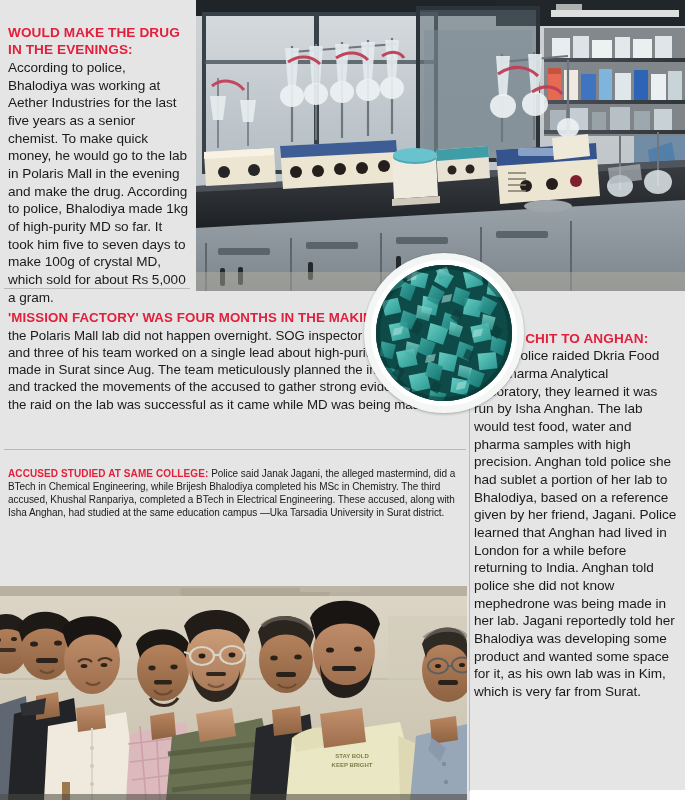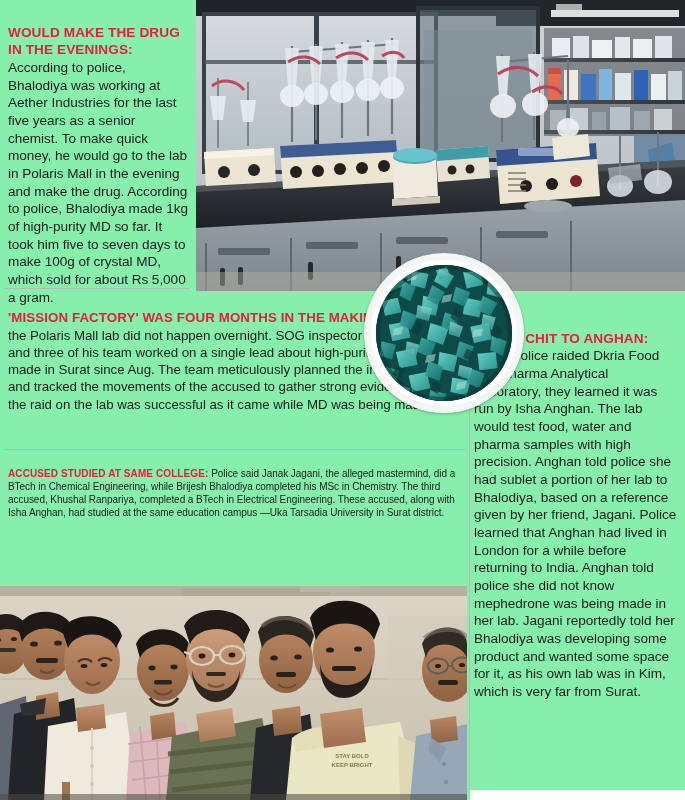--- a/index.html
+++ b/index.html
@@ -11,21 +11,21 @@
   body {
     font-family: "Liberation Sans", sans-serif;
     -webkit-font-smoothing: antialiased;
   }
 
   #page {
     position: relative;
     width: 685px;
     height: 800px;
     overflow: hidden;
-    background: #86efac;
+    background: #e5e5e5;
   }
 
   
   .lab-photo {
     position: absolute;
     left: 196px;
     top: 0;
     width: 489px;
     height: 291px;
     overflow: hidden;

